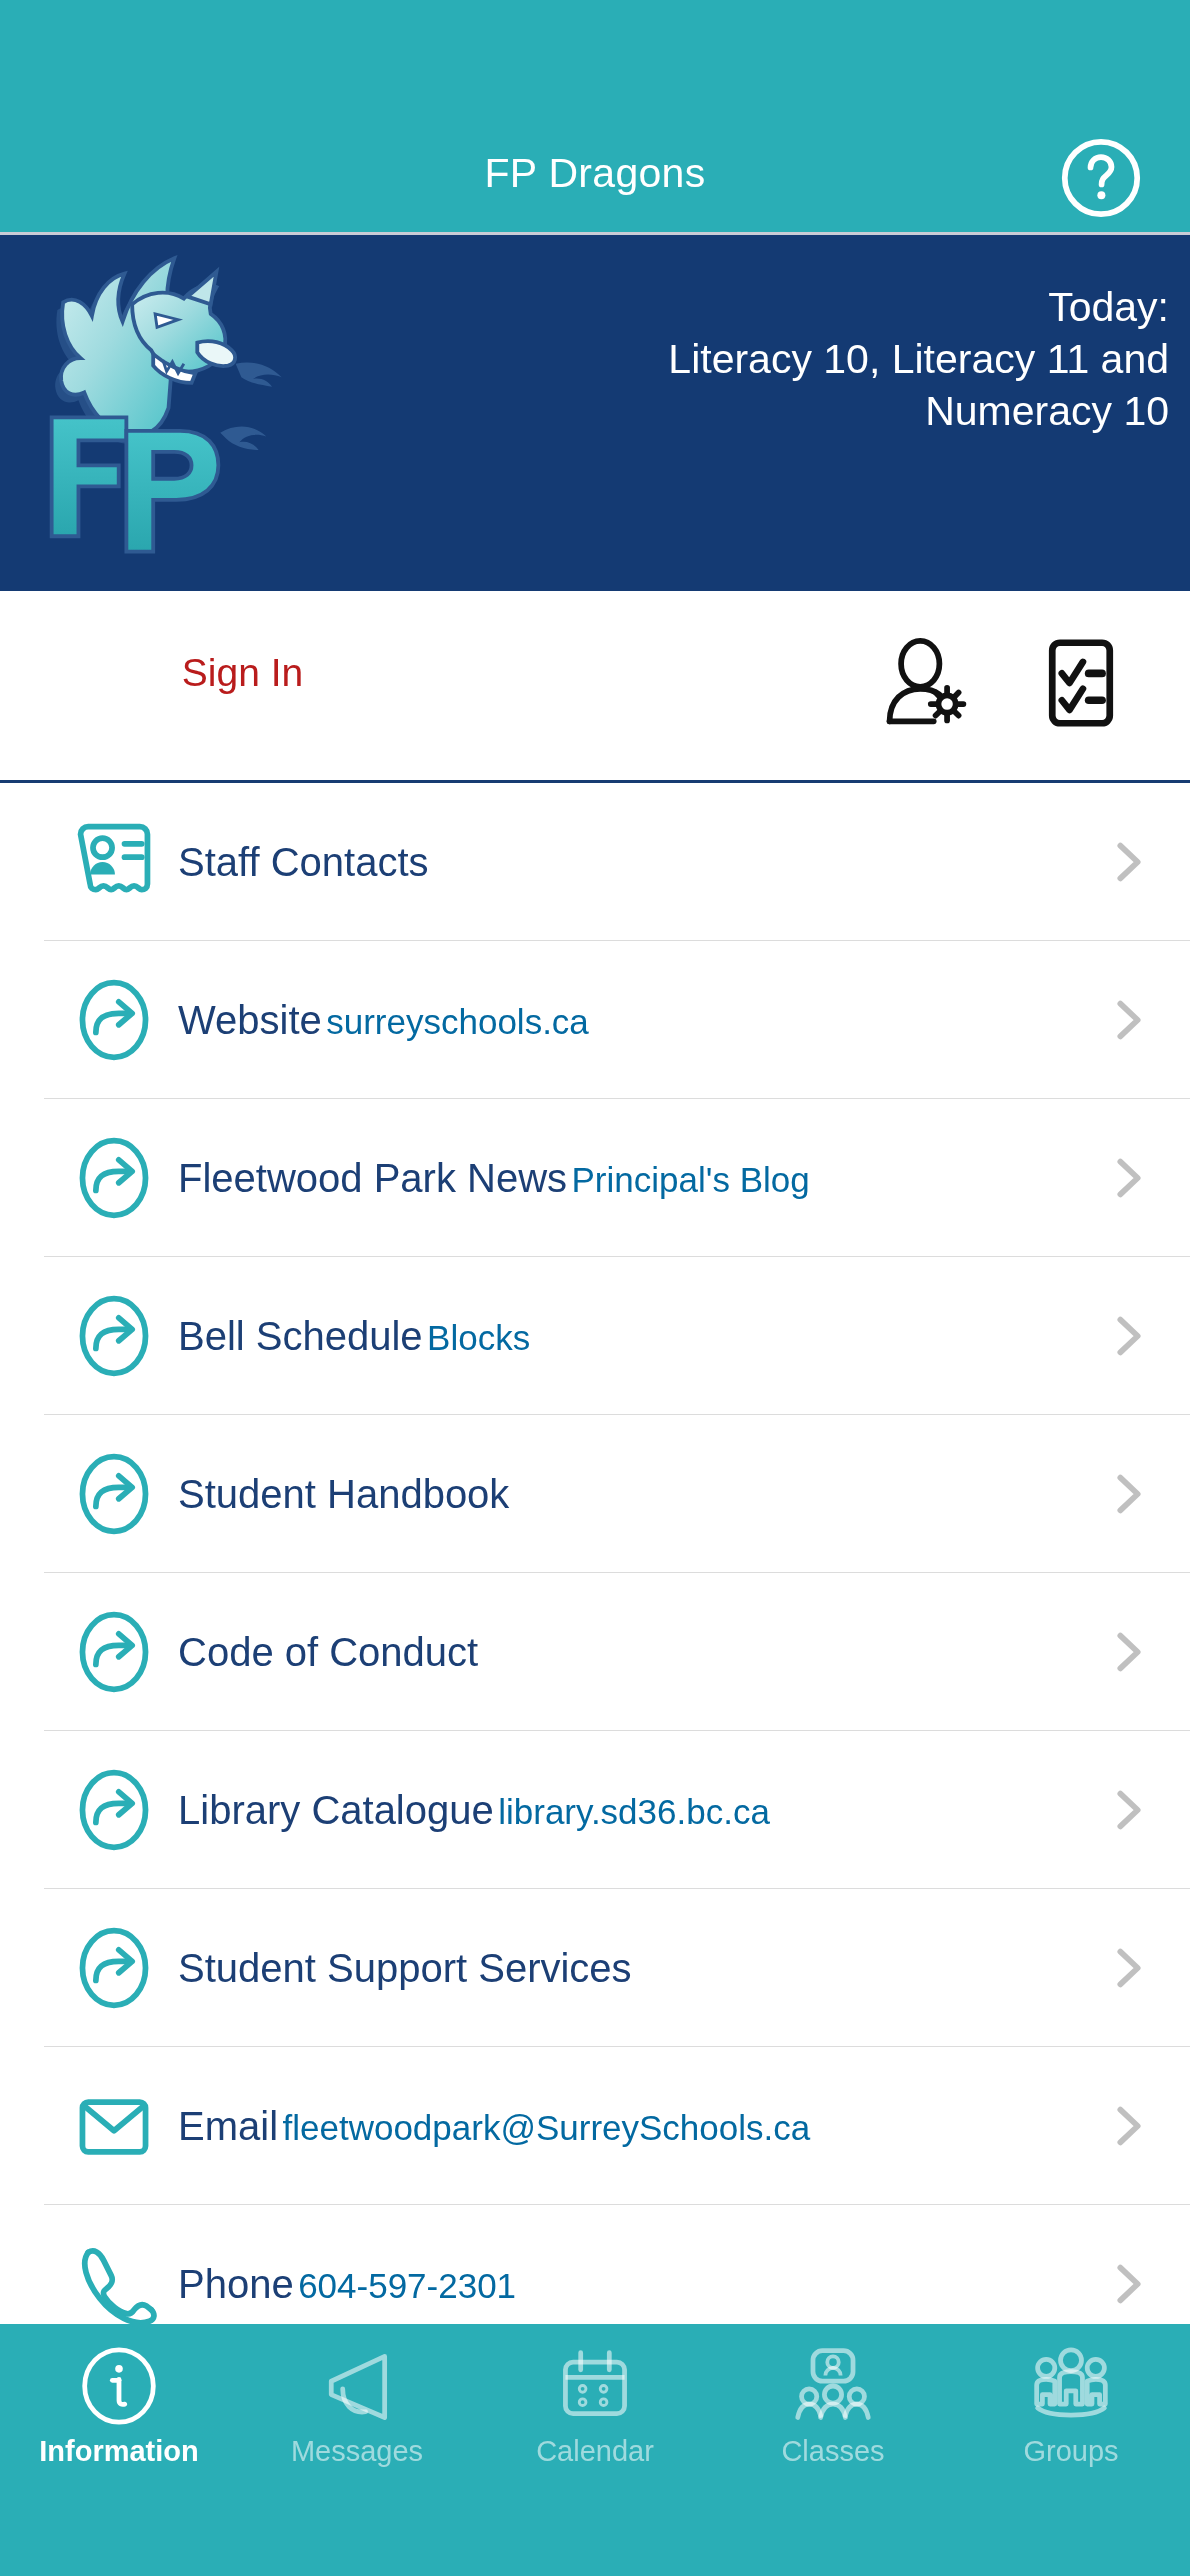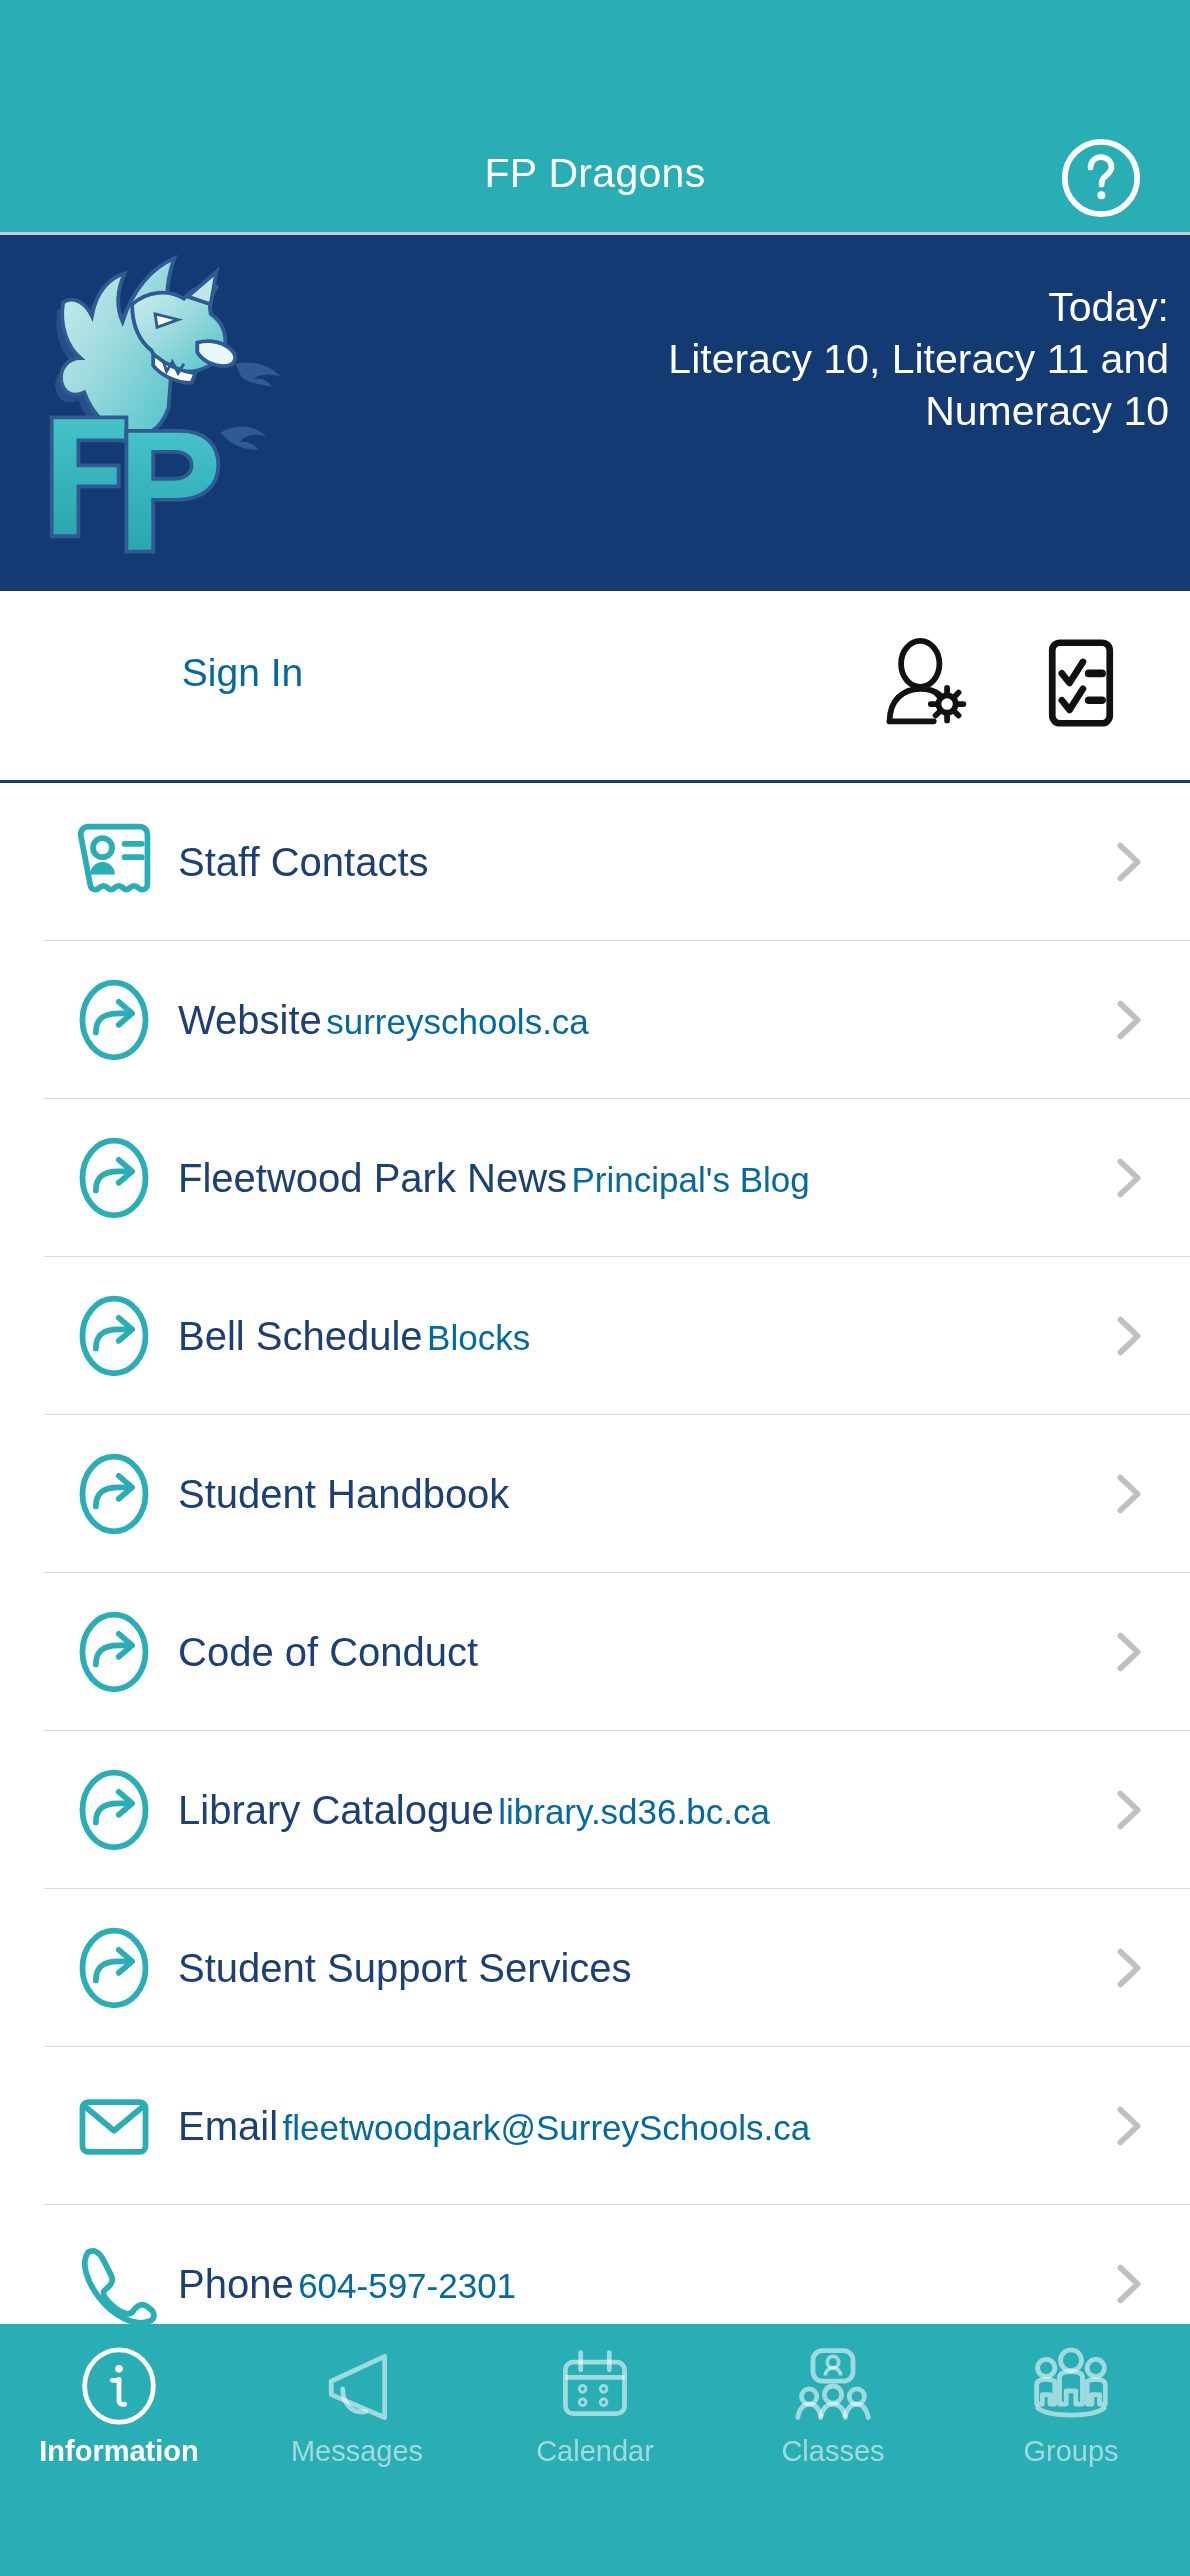--- a/index.html
+++ b/index.html
@@ -79,21 +79,21 @@
     background: #ffffff;
     flex: 0 0 auto;
     border-bottom: 3.8px solid #173c72;
   }
   .signin-label {
     position: absolute;
     left: 0;
     top: 60px;
     width: 441px;
     text-align: center;
-    color: #0369a1;
+    color: #b91c1c;
     font-size: 39px;
     padding-left: 44px;
   }
   .signin-icons {
     position: absolute;
     right: 63px;
     top: 46px;
     display: flex;
     align-items: center;
     gap: 63px;

